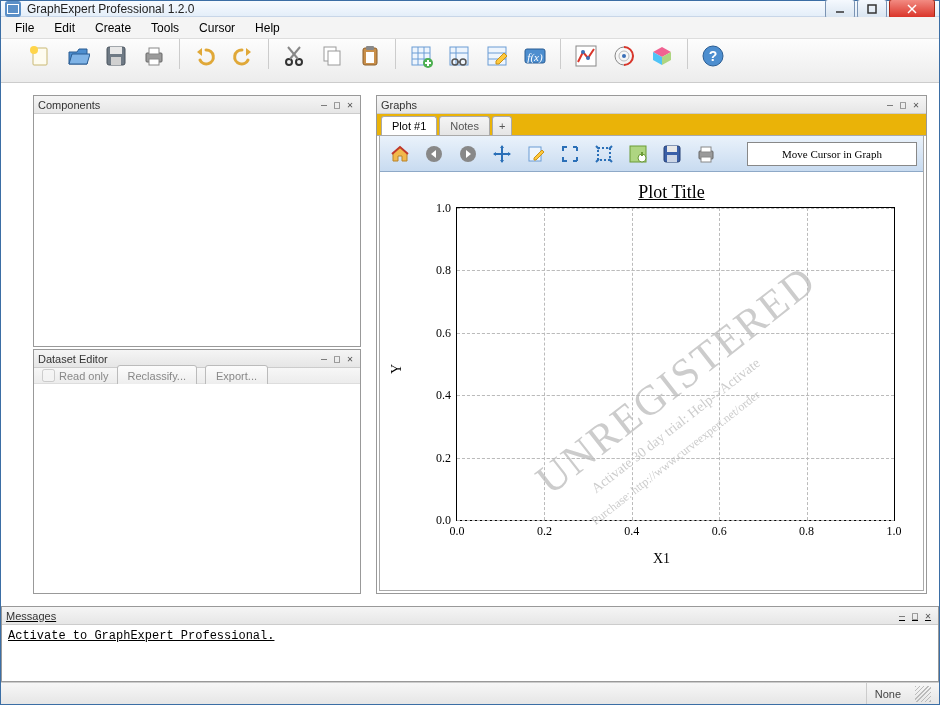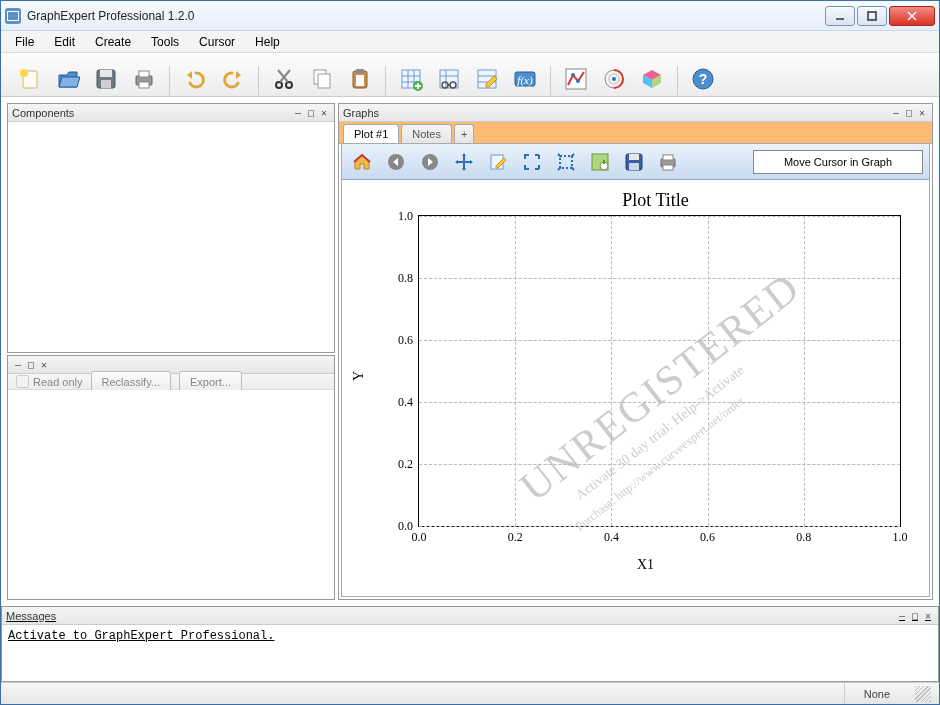--- a/index.html
+++ b/index.html
@@ -1,73 +1,73 @@
 <!DOCTYPE html>
 <html><head>
 <meta charset="utf-8">
 <style>
 * { box-sizing: border-box; margin: 0; padding: 0; }
 body { font-family: "Segoe UI", Tahoma, sans-serif; font-size: 12px; background: #fff; overflow: hidden; }
 .window { width: 940px; height: 705px; border: 1px solid #3b6ea5; background: #fff; display: flex; flex-direction: column; }
-.titlebar { height: 30px; background: linear-gradient(#f7fbff, #e4eef9); display: flex; align-items: center; padding: 0 4px; border-bottom: 1px solid #c8d6e8; }
+.titlebar { height: 16px; background: linear-gradient(#f7fbff, #e4eef9); display: flex; align-items: center; padding: 0 4px; border-bottom: 1px solid #c8d6e8; }
 .titlebar .icon { width: 16px; height: 16px; background: #5a8fc7; border-radius: 3px; margin-right: 6px; position: relative; }
 .titlebar .icon::before { content:''; position:absolute; width:10px; height:8px; border:1px solid #fff; left:2px; top:3px; }
 .titlebar .title { flex:1; color: #222; font-size: 12px; }
 .winctl { display:flex; gap:2px; }
 .winctl button { width:30px; height:20px; border:1px solid #7a93b3; background:linear-gradient(#f5f9fe,#d8e4f0); border-radius:3px; font-size:10px; cursor:pointer; display:flex; align-items:center; justify-content:center; }
 .winctl .close { background:linear-gradient(#f28b82,#d93025); border-color:#a52714; color:#fff; width:46px; }
 .winctl .close svg { stroke:#fff; }
 .menubar { height: 22px; background: #f4f4f4; display:flex; align-items:center; padding: 0 4px; border-bottom: 1px solid #ddd; }
 .menubar span { padding: 3px 10px; cursor:pointer; }
-.toolbar { height: 44px; background: linear-gradient(#fdfdfd,#ececec); border-bottom: 1px solid #ccc; display:flex; align-items:flex-end; padding: 0 12px; gap: 4px; }
+.toolbar { height: 44px; background: linear-gradient(#fdfdfd,#ececec); border-bottom: 1px solid #ccc; display:flex; align-items:flex-start; padding: 0 22px; gap: 4px; }
 .tbtn { width: 34px; height: 34px; border:1px solid transparent; background:transparent; border-radius:3px; cursor:pointer; display:flex; align-items:center; justify-content:center; }
 .tsep { width:1px; height:30px; background:#ccc; margin:0 4px; }
-.workarea { flex:1; display:flex; padding: 6px; gap:3px; min-height:0; }
+.workarea { flex:1; display:flex; padding: 12px; gap:15px; min-height:0;margin-left:20px; }
 .leftcol { width: 328px; display:flex; flex-direction:column; gap:2px; }
 .panel { border:1px solid #999; background:#fff; display:flex; flex-direction:column; }
 .panel-hdr { height:18px; background:linear-gradient(#f5f5f5,#e6e6e6); border-bottom:1px solid #ccc; display:flex; align-items:center; padding:0 4px; font-size:11px; color:#333; }
 .panel-hdr .ptitle { flex:1; }
 .panel-ctl { display:flex; gap:1px; font-family:monospace; font-size:10px; }
 .panel-ctl span { width:12px; text-align:center; cursor:pointer; color:#555; }
 .panel-body { flex:1; background:#fff; overflow:auto; }
 .components { flex:1; min-height:0; }
 .dseditor { height:245px; }
 .dsebar { height:16px; background:linear-gradient(#f7f7f7,#ececec); border-bottom:1px solid #ddd; display:flex; align-items:center; gap:8px; padding:0 8px; }
 .dsebar label { color:#888; display:flex; align-items:center; gap:4px; font-size:11px; }
 .dsebar input[type=checkbox] { width:13px; height:13px; }
 .dsebar button { padding:4px 10px; background:linear-gradient(#fcfcfc,#ececec); border:1px solid #bbb; border-radius:3px; color:#888; font-size:11px; cursor:pointer; }
 .rightcol { flex:1; display:flex; flex-direction:column; }
 .graphs { flex:1; min-height:0; }
-.tabs { height:22px; display:flex; align-items:flex-end; padding:2px 4px 0; background:#fdba74; border-bottom:1px solid #aaa; }
+.tabs { height:22px; display:flex; align-items:flex-end; padding:2px 4px 0; background:#eab308; border-bottom:1px solid #aaa; }
 .tab { padding:3px 10px; border:1px solid #aaa; border-bottom:none; background:#fff; font-size:11px; margin-right:2px; border-radius:3px 3px 0 0; cursor:pointer; }
 .tab.inactive { background:linear-gradient(#f5f5f5,#e5e5e5); color:#555; }
 .tab.add { width:20px; text-align:center; padding:3px 6px; }
 .plotbox { flex:1; display:flex; flex-direction:column; border:1px solid #aaa; border-top:none; margin:0 2px 2px; min-height:0; }
 .plottb { height:36px; background:linear-gradient(#eaf2fb,#c8dbf0); border-bottom:1px solid #8ea9c7; display:flex; align-items:center; padding:0 6px; gap:6px; }
 .ptbtn { width:28px; height:28px; border:none; background:transparent; cursor:pointer; display:flex; align-items:center; justify-content:center; border-radius:3px; }
-.cursor-readout { margin-left:auto; width:170px; height:24px; background:#fff; border:1px solid #888; font-size:11px; display:flex; align-items:center; justify-content:center; }
-.plotarea { flex:1; background:#fff; position:relative; padding:10px 20px 20px 40px; }
+.cursor-readout { margin-left:auto; width:170px; height:24px; background:#fff; border:1px solid #888; font-size:11px; display:flex; align-items:center; justify-content:center;font-family:Liberation Serif, serif; }
+.plotarea { flex:1; background:#fff; position:relative; padding:10px 20px 20px 40px;text-decoration:underline; }
 .plot-title { text-align:center; font-size:18px; font-family:serif; margin-bottom:4px; margin-left:20px; }
 .axes { position:relative; width:100%; height:calc(100% - 50px); margin-top:4px; }
 .plot-rect { position:absolute; left:36px; right:8px; top:0; bottom:24px; border:1.5px solid #000; }
 .grid-h, .grid-v { position:absolute; background:transparent; }
 .grid-h { left:0; right:0; height:0; border-top:1px dashed #bbb; }
 .grid-v { top:0; bottom:0; width:0; border-left:1px dashed #bbb; }
 .ytick { position:absolute; right:calc(100% - 32px); font-size:12px; font-family:serif; transform:translateY(-50%); }
 .xtick { position:absolute; top:calc(100% - 20px); font-size:12px; font-family:serif; transform:translateX(-50%); }
 .ylabel { position:absolute; left:-28px; top:50%; transform:rotate(-90deg) translateX(15px); font-size:14px; font-family:serif; }
 .xlabel { position:absolute; bottom:-22px; left:50%; transform:translateX(-50%); font-size:14px; font-family:serif; }
 .watermark { position:absolute; left:50%; top:55%; transform:translate(-50%,-50%) rotate(-38deg); font-size:42px; font-family:serif; color:#ccc; pointer-events:none; white-space:nowrap; letter-spacing:2px; }
 .watermark2 { font-size:14px; position:absolute; left:50%; top:70%; transform:translate(-50%,-50%) rotate(-38deg); color:#ccc; font-family:serif; white-space:nowrap; }
 .watermark3 { font-size:12px; position:absolute; left:50%; top:80%; transform:translate(-50%,-50%) rotate(-38deg); color:#ccc; font-family:serif; white-space:nowrap; }
 .messages { height:76px;text-decoration:underline; }
 .msgbody { flex:1; background:#fff; padding:4px 6px; font-family:"Courier New",monospace; font-size:12px; overflow:auto; }
 .statusbar { height:22px; background:linear-gradient(#f7f7f7,#e6e6e6); border-top:1px solid #ccc; display:flex; align-items:center; padding:0 8px; }
 .statusbar .spacer { flex:1; }
-.statusbar .cell { padding:0 19px; color:#444; font-size:11px; border-left:1px solid #ccc; height:100%; display:flex; align-items:center; }
+.statusbar .cell { padding:0 8px; color:#444; font-size:11px; border-left:1px solid #ccc; height:100%; display:flex; align-items:center; }
 .grip { width:16px; height:16px; background:repeating-linear-gradient(135deg,#bbb 0 1px,transparent 1px 3px); margin-left:6px; }
 svg { display:block; }
 </style>
 </head>
 <body>
 
 <div class="window">
   <div class="titlebar">
     <div class="icon"></div>
     <div class="title">GraphExpert Professional 1.2.0</div>
@@ -241,20 +241,21 @@
             <span>—</span>
             <span>□</span>
             <span>✕</span>
           </div>
         </div>
         <div class="panel-body"></div>
       </div>
 
       <div class="panel dseditor">
         <div class="panel-hdr">
+          <span class="ptitle">Dataset Editor</span>
           <div class="panel-ctl">
             <span>—</span>
             <span>□</span>
             <span>✕</span>
           </div>
         </div>
         <div class="dsebar">
           <label>
               <input type="checkbox" disabled="" style=""> 
               <span>Read only</span>

